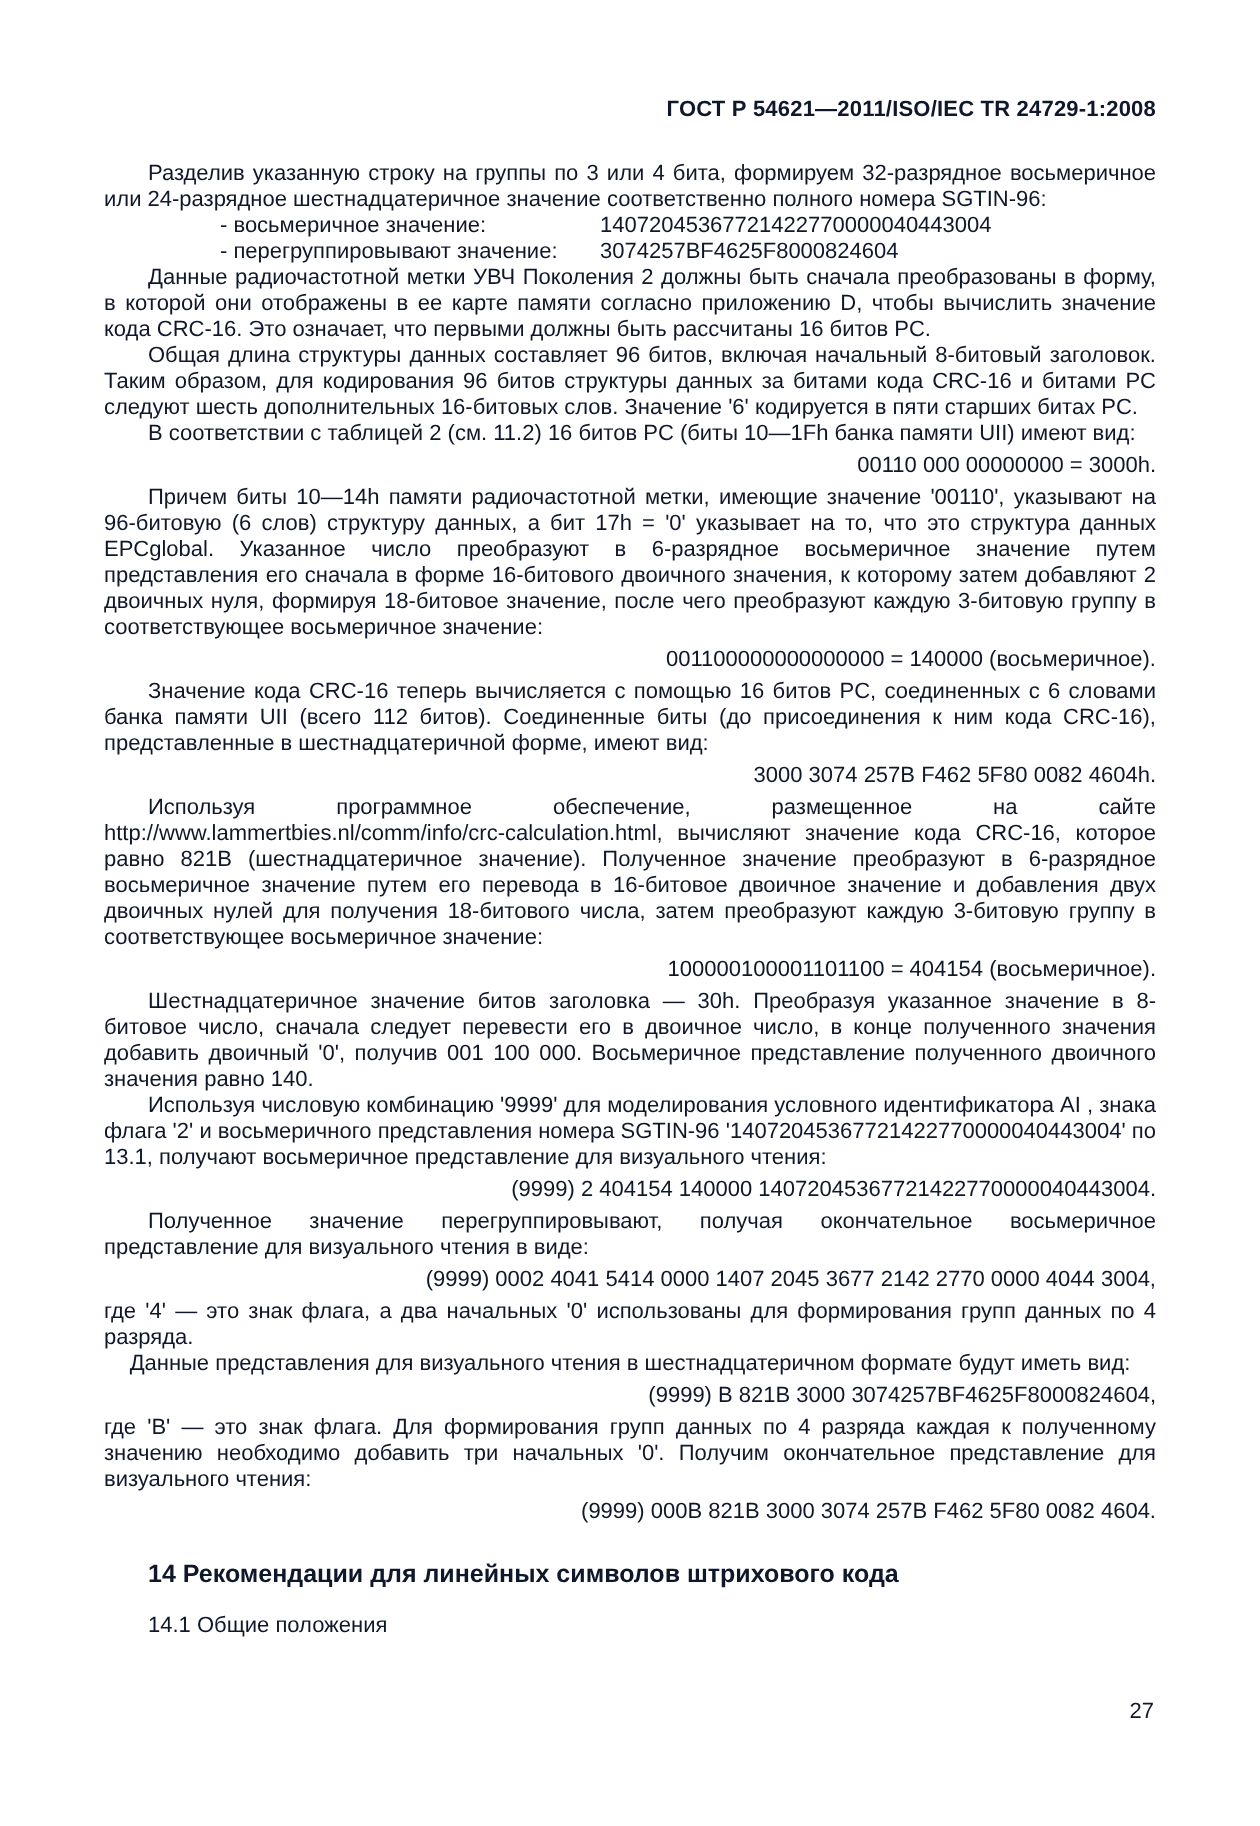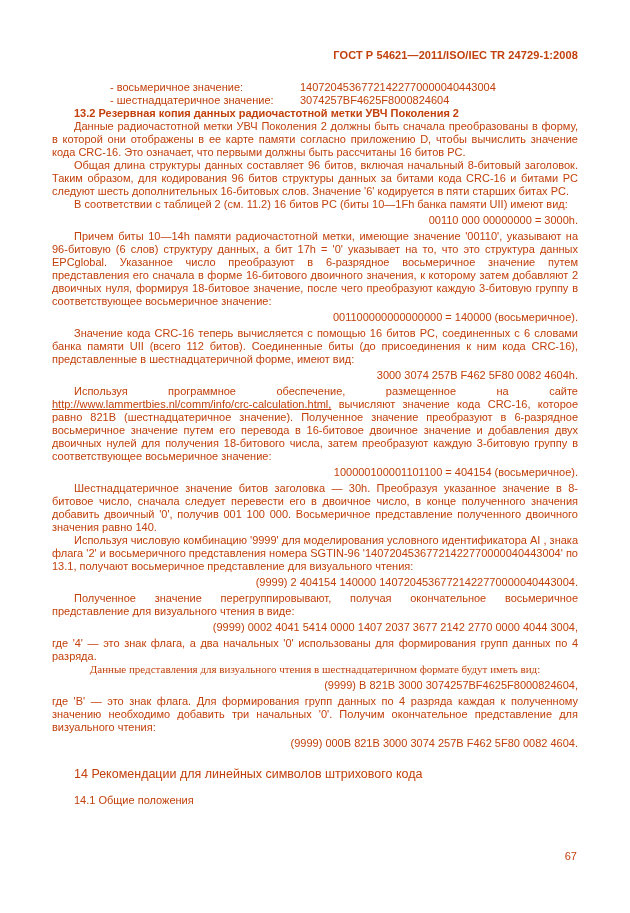--- a/index.html
+++ b/index.html
@@ -2,21 +2,21 @@
 <html><head>
 <meta charset="utf-8">
 <style>
   html, body { margin: 0; padding: 0; background: #ffffff; }
   .page {
     position: relative;
     width: 630px;
     height: 913px;
     background: #ffffff;
     font-family: "Liberation Sans", sans-serif;
-    color: #c2410c;
+    color: #0f172a;
     overflow: hidden;
   }
   .doc-header {
     position: absolute;
     top: 49px;
     right: 52px;
     font-size: 11px;
     font-weight: bold;
     letter-spacing: 0.1px;
   }
@@ -33,64 +33,63 @@
   .content p.noindent { text-indent: 0; }
   .formula {
     text-align: right;
     text-indent: 0 !important;
     margin: 3px 0 !important;
   }
   .centerline {
     text-align: center;
     text-indent: 0 !important;
     margin: 0;
-    font-family: Liberation Serif, serif;
   }
   .values { padding-left: 38px; margin: 0; }
   .vrow { display: flex; text-align: left; margin-left: 20px; }
   .vrow .lbl { width: 190px; flex: none; }
   .h132 { font-weight: bold; }
   .h14 {
-    font-weight: normal;
+    font-weight: bold;
     font-size: 12.5px;
     line-height: 15px;
     margin: 17px 0 12px 0 !important;
     text-align: left;
   }
   .h141 { font-weight: normal; margin-bottom: 1px !important; }
-  .link { text-decoration: underline; color: inherit; cursor: pointer; }
+  .link { color: inherit; cursor: pointer; }
   .pagenum {
     position: absolute;
     right: 53px;
     bottom: 51px;
     font-size: 11px;
   }
 </style>
 </head>
 <body>
 
 <div class="page">
 
   <div class="doc-header">ГОСТ Р 54621—2011/ISO/IEC TR 24729-1:2008</div>
 
   <div class="content">
 
+    <p>Разделив указанную строку на группы по 3 или 4 бита, формируем 32-разрядное восьмеричное или 24-разрядное шестнадцатеричное значение соответственно полного номера SGTIN-96:</p>
 
     <div class="values">
       <div class="vrow">
         <span class="lbl">- восьмеричное значение:</span>
         <span class="val">14072045367721422770000040443004</span>
       </div>
       <div class="vrow">
-        <span class="lbl">- шестнадцатеричное значение:</span>
+        <span class="lbl">- перегруппировывают значение:</span>
         <span class="val">3074257BF4625F8000824604</span>
       </div>
     </div>
 
-    <p class="h132">13.2 Резервная копия данных радиочастотной метки УВЧ Поколения 2</p>
 
     <p>Данные радиочастотной метки УВЧ Поколения 2 должны быть сначала преобразованы в форму, в которой они отображены в ее карте памяти согласно приложению D, чтобы вычислить значение кода CRC-16. Это означает, что первыми должны быть рассчитаны 16 битов PC.</p>
     <p>Общая длина структуры данных составляет 96 битов, включая начальный 8-битовый заголовок. Таким образом, для кодирования 96 битов структуры данных за битами кода CRC-16 и битами PC следуют шесть дополнительных 16-битовых слов. Значение '6' кодируется в пяти старших битах PC.</p>
     <p>В соответствии с таблицей 2 (см. 11.2) 16 битов PC (биты 10—1Fh банка памяти UII) имеют вид:</p>
 
     <p class="formula">00110 000 00000000 = 3000h.</p>
 
     <p>Причем биты 10—14h памяти радиочастотной метки, имеющие значение '00110', указывают на 96-битовую (6 слов) структуру данных, а бит 17h = '0' указывает на то, что это структура данных EPCglobal. Указанное число преобразуют в 6-разрядное восьмеричное значение путем представления его сначала в форме 16-битового двоичного значения, к которому затем добавляют 2 двоичных нуля, формируя 18-битовое значение, после чего преобразуют каждую 3-битовую группу в соответствующее восьмеричное значение:</p>
 
     <p class="formula">001100000000000000 = 140000 (восьмеричное).</p>
@@ -103,33 +102,33 @@
 
     <p class="formula">100000100001101100 = 404154 (восьмеричное).</p>
 
     <p>Шестнадцатеричное значение битов заголовка — 30h. Преобразуя указанное значение в 8-битовое число, сначала следует перевести его в двоичное число, в конце полученного значения добавить двоичный '0', получив 001 100 000. Восьмеричное представление полученного двоичного значения равно 140.</p>
     <p>Используя числовую комбинацию '9999' для моделирования условного идентификатора AI , знака флага '2' и восьмеричного представления номера SGTIN-96 '14072045367721422770000040443004' по 13.1, получают восьмеричное представление для визуального чтения:</p>
 
     <p class="formula">(9999) 2 404154 140000 14072045367721422770000040443004.</p>
 
     <p>Полученное значение перегруппировывают, получая окончательное восьмеричное представление для визуального чтения в виде:</p>
 
-    <p class="formula">(9999) 0002 4041 5414 0000 1407 2037 3677 2142 2770 0000 4044 3004,</p>
+    <p class="formula">(9999) 0002 4041 5414 0000 1407 2045 3677 2142 2770 0000 4044 3004,</p>
 
     <p class="noindent">где '4' — это знак флага, а два начальных '0' использованы для формирования групп данных по 4 разряда.</p>
     <p class="centerline">Данные представления для визуального чтения в шестнадцатеричном формате будут иметь вид:</p>
 
     <p class="formula">(9999) B 821B 3000 3074257BF4625F8000824604,</p>
 
     <p class="noindent">где 'B' — это знак флага. Для формирования групп данных по 4 разряда каждая к полученному значению необходимо добавить три начальных '0'. Получим окончательное представление для визуального чтения:</p>
 
     <p class="formula">(9999) 000B 821B 3000 3074 257B F462 5F80 0082 4604.</p>
 
     <p class="h14">14 Рекомендации для линейных символов штрихового кода</p>
 
     <p class="h141">14.1 Общие положения</p>
 
 
   </div>
 
-  <div class="pagenum">67</div>
+  <div class="pagenum">27</div>
 
 </div>
 
 </body></html>

